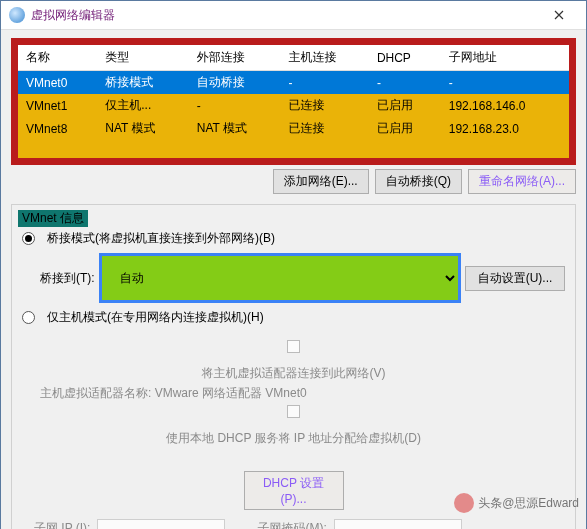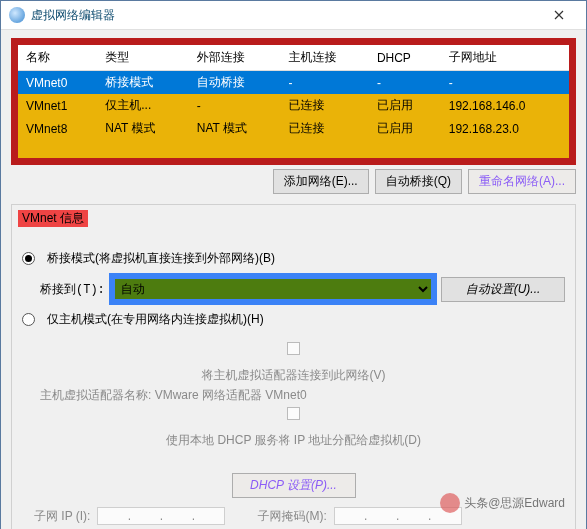--- a/index.html
+++ b/index.html
@@ -1,48 +1,48 @@
 <!DOCTYPE html>
 <html><head>
 <meta charset="utf-8">
 <style>
 * { box-sizing: border-box; font-family: "Microsoft YaHei", "Segoe UI", sans-serif; font-size: 12px; }
 body { margin: 0; background: #f0f0f0; width: 587px; height: 529px; overflow: hidden; }
 .window { border: 1px solid #5a7aa0; background: #fff; height: 529px; display: flex; flex-direction: column; }
 .titlebar { background: #fff; height: 30px; display: flex; align-items: center; padding: 0 4px 0 8px; border-bottom: 1px solid #e0e0e0; }
 .titlebar .icon { width: 16px; height: 16px; border-radius: 50%; background: radial-gradient(circle at 6px 6px,#cfe8ff,#3a88d0); margin-right: 6px; }
-.titlebar .title { flex: 1; color: #0c4a6e; }
+.titlebar .title { flex: 1; color: #701a75; }
 .titlebar .close { width: 46px; height: 28px; display: flex; align-items: center; justify-content: center; }
 .content { flex: 1; padding: 8px 10px; background: #f0f0f0; display: flex; flex-direction: column; }
 .table-wrap { background: #eab308; border: 7px solid #b91c1c; height: 127px; overflow: auto; }
 table { border-collapse: collapse; width: 100%; }
 th { text-align: left; font-weight: normal; padding: 4px 8px; border-bottom: 1px solid #ddd; background: #fff; white-space: nowrap; }
 td { padding: 3px 8px; white-space: nowrap; }
 tr.selected td { background: #0078d7; color: #fff; }
 .row-buttons { display: flex; justify-content: flex-end; gap: 6px; padding: 4px 0 10px; }
 button { padding: 3px 10px; border: 1px solid #adadad; background: #e1e1e1; cursor: pointer; }
 button:disabled { color: #8b5cf6; background: #edebe9; }
 .group { border: 1px solid #d0d0d0; padding: 6px 10px 10px; background: #f0f0f0; }
-.group-title { margin: -14px 0 20px -4px; background: #ef4444; display: inline-block; padding: 0 4px; }
+.group-title { margin: -14px 0 0 -4px; background: #0f766e; display: inline-block; padding: 0 4px; }
 .radio-row, .check-row { display: flex; align-items: center; padding: 3px 0; gap: 12px; }
 .sub-row { display: flex; align-items: center; padding: 3px 0 3px 18px; gap: 4px; }
-.sub-label { white-space: nowrap; font-family: Liberation Mono, monospace; }
-select { flex: 1; border: 6px solid #3b82f6; background: #4d7c0f; padding: 2px; }
-.rt-btn { width: 124px; font-style: italic; }
+.sub-label { white-space: nowrap; }
+select { flex: 1; border: 3px solid #3b82f6; background: #84cc16; padding: 14px; }
+.rt-btn { width: 100px; }
 .indent { padding-left: 18px; color: #8a8a8a; }
 .ip-row { display: flex; align-items: center; gap: 7px; padding: 6px 0 0; color: #8a8a8a; margin-left: 12px; }
 .ip-box { display: inline-flex; border: 1px solid #cfcfcf; background: #fbfbfb; padding: 1px 2px; }
 .ip-box span { width: 26px; text-align: center; color: #8a8a8a; }
 .ip-box .dot { width: 6px; }
 .checkbox { width: 13px; height: 13px; border: 1px solid #bbb; background: #fbfbfb; display: inline-block; }
 .radio { width: 13px; height: 13px; border: 1px solid #555; border-radius: 50%; display: inline-flex; align-items: center; justify-content: center; background: #fff; }
 .radio.checked::after { content: ""; width: 7px; height: 7px; border-radius: 50%; background: #000; }
 .disabled { color: #8a8a8a; flex-direction: column; }
 .footer { display: flex; padding: 10px; gap: 6px; background: #f0f0f0; border-top: 1px solid #ddd; }
-.watermark { position: absolute; right: 22px; bottom: 16px; display: flex; align-items: center; gap: 4px; color: #333; opacity: .65; font-size: 13px; pointer-events: none; }
+.watermark { position: absolute; right: 8px; bottom: 16px; display: flex; align-items: center; gap: 4px; color: #333; opacity: .65; font-size: 13px; pointer-events: none; }
 .watermark .ava { width: 20px; height: 20px; border-radius: 50%; background: #d55; }
 </style>
 </head>
 <body>
 
 <div class="window">
   <div class="titlebar">
     <span class="icon"></span>
     <span class="title">虚拟网络编辑器</span>
     <div class="close">

